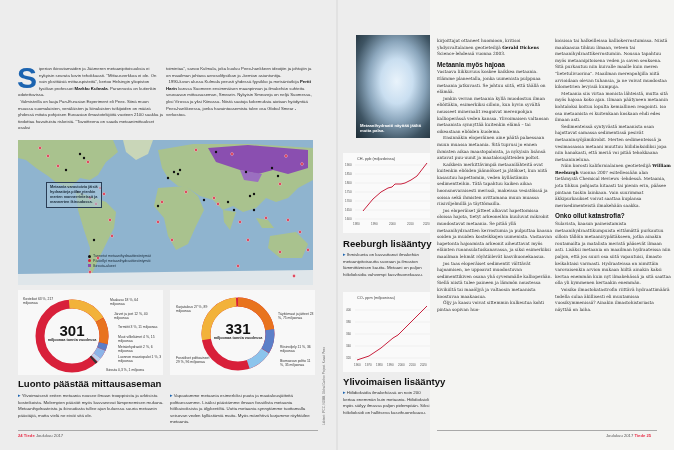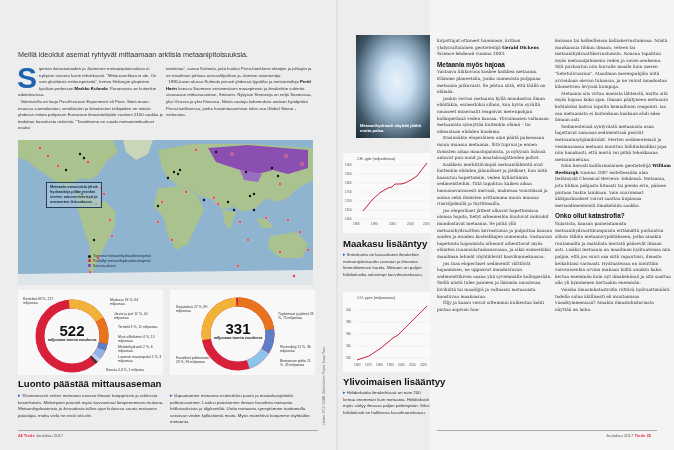--- a/index.html
+++ b/index.html
@@ -62,21 +62,20 @@
 </style>
 </head>
 <body>
 
 <div class="spread">
   <div class="page-left"></div>
   <div class="page-right"></div>
   <div class="text-col-bg"></div>
   <div class="gutter"></div>
 
-  <div class="subtitle">Meillä ideoidut asemat ryhtyvät mittaamaan arktisia metaanipitoisuuksia.</div>
 
   <div class="lead c1">
     <span class="dropcap">S</span><span>iperian ikiroutamaiden ja Jäämeren metaanipitoisuuksia ei nykyisin seurata kovin tehokkaasti. "Mittausverkkoa ei ole. On vain yksittäisiä mittauspisteitä", kertoo Helsingin yliopiston fysiikan professori </span><b>Markku Kulmala</b><span>. Parannusta on kuitenkin odotettavissa.</span><br>&nbsp;&nbsp;<span>Valmisteilla on laaja Pan-Eurasian Experiment eli Peex. Siinä muun muassa suomalaisten, venäläisten ja kiinalaisten tutkijoiden on määrä yhdessä mitata pohjoisen Euraasian ilmastotekijöitä vuoteen 2100 saakka ja tiedottaa havaituista riskeistä. "Tavoitteena on saada metaanimittaukset osaksi</span>
   </div>
   <div class="lead c2">
     <span>toimintaa", sanoo Kulmala, joka kuuluu Peex-hankkeen ideoijiin ja johtajiin ja on maailman johtava aerosolifysiikan ja -kemian asiantuntija.</span><br>&nbsp;&nbsp;<span>1990-luvun alussa Kulmala perusti yhdessä fyysikko ja metsäntutkija </span><b>Pertti Harin</b><span> kanssa Suomeen ensimmäisen maanpinnan ja ilmakehän suhteita seuraavan mittausaseman, Smearin. Nykyisin Smeareja on neljä Suomessa, yksi Virossa ja yksi Kiinassa. Niistä saatuja kokemuksia aiotaan hyödyntää Peex-hankkeessa, jonka havaintoasemista tulee osa Global Smear -verkostoa.</span>
   </div>
 
   <div class="map">
     <svg width="295" height="145" viewBox="0 0 295 145">
@@ -196,21 +195,21 @@
           <text x="2" y="67">1600</text>
         <text x="10" y="72">1980</text>
           <text x="28" y="72">1990</text>
           <text x="46" y="72">2000</text>
         <text x="64" y="72">2010</text>
           <text x="80" y="72">2020</text>
       </g>
       <polyline fill="none" stroke="#c8203d" stroke-width="1" points="20,58 30,46 38,39 45,35 49,34 52,31 58,31 62,30 68,27 74,23 84,10"></polyline>
     </svg>
   </div>
-  <div class="section-h" style="left:343px;top:238px">Maakasu lisääntyy</div>
+  <div class="section-h" style="left:343px;top:238px">Reeburgh lisääntyy</div>
   <div class="section-p" style="left:343px;top:251px;width:88px"><span class="arrow">▸</span> <span>Ihmiskunta on kasvattanut ilmakehän metaanipitoisuutta suoraan ja ilmaston lämmittämisen kautta. Metaani on paljon hiilidioksidia vahvempi kasvihuonekaasu.</span></div>
 
   <div class="chart-box co2">
     <div class="chart-label">CO₂ ppm (miljoonissa)</div>
     <svg width="87" height="80" viewBox="0 0 87 80">
       <g stroke="#ddd" stroke-width="0.4">
         <line x1="12" y1="18" x2="87" y2="18"></line>
           <line x1="12" y1="30" x2="87" y2="30"></line>
           <line x1="12" y1="42" x2="87" y2="42"></line>
         <line x1="12" y1="54" x2="87" y2="54"></line>
@@ -242,21 +241,21 @@
         <circle r="32" stroke="#d8203a"></circle>
         <circle r="32" stroke="#f2b23a" stroke-dasharray="36 201" transform="rotate(-95)"></circle>
         <circle r="32" stroke="#e8731e" stroke-dasharray="24 201" transform="rotate(-30)"></circle>
         <circle r="32" stroke="#5c7fc8" stroke-dasharray="6 201" transform="rotate(13)"></circle>
         <circle r="32" stroke="#8cb4e8" stroke-dasharray="8 201" transform="rotate(24)"></circle>
         <circle r="32" stroke="#b8d2f0" stroke-dasharray="4 201" transform="rotate(38)"></circle>
         <circle r="32" stroke="#333" stroke-dasharray="2 201" transform="rotate(46)"></circle>
       </g>
     </svg>
     <div class="donut-center" style="left:29px;top:34px;width:50px">
-      <div class="big-num">522</div>
+      <div class="big-num">301</div>
       <div class="big-sub">miljoonaa tonnia vuodessa</div>
     </div>
     <div class="dlabel" style="left:5px;top:7px;width:38px">Kosteikot 63 %, 217 miljoonaa</div>
     <div class="dlabel" style="left:92px;top:8px;width:40px">Maakasu 18 %, 64 miljoonaa</div>
     <div class="dlabel" style="left:96px;top:22px;width:44px">Järvet ja joet 12 %, 40 miljoonaa</div>
     <div class="dlabel" style="left:100px;top:35px;width:40px">Termiitit 3 %, 11 miljoonaa</div>
     <div class="dlabel" style="left:100px;top:45px;width:44px">Muut villieläimet 4 %, 15 miljoonaa</div>
     <div class="dlabel" style="left:100px;top:55px;width:44px">Metsänhydraatit 2 %, 6 miljoonaa</div>
     <div class="dlabel" style="left:100px;top:65px;width:44px">Luonnon maastopalot 1 %, 3 miljoonaa</div>
     <div class="dlabel" style="left:88px;top:78px;width:56px">Ikirouta 0,3 %, 1 miljoona</div>

